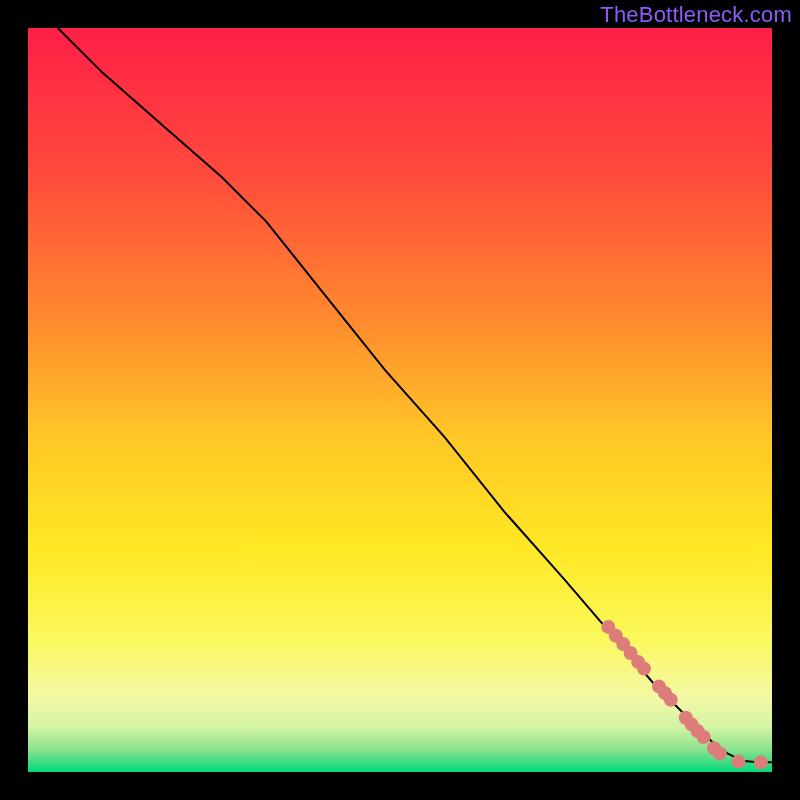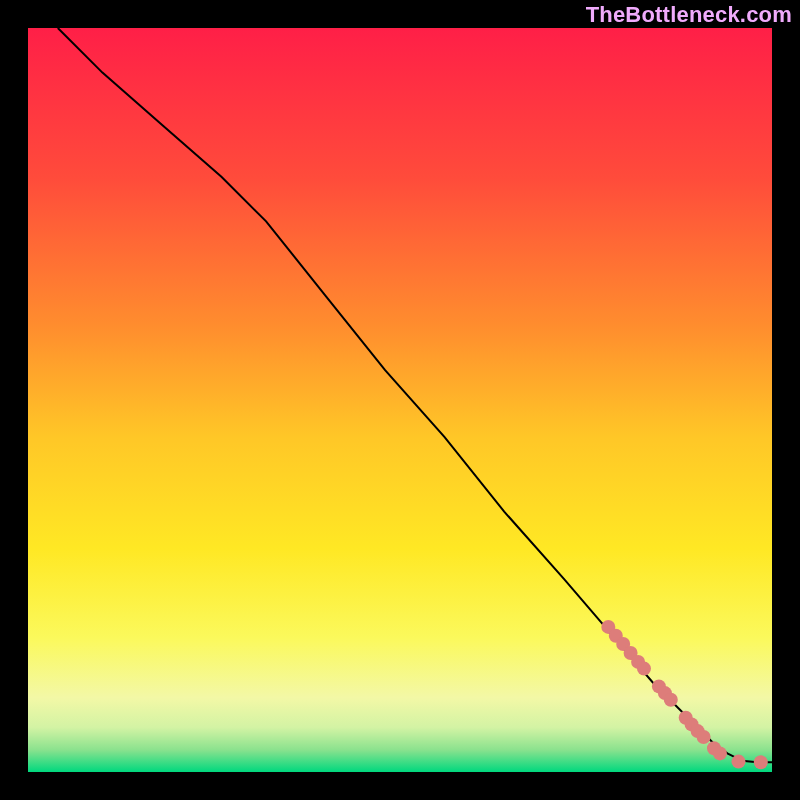--- a/index.html
+++ b/index.html
@@ -13,23 +13,23 @@
   }
   .stage {
     position: relative;
     width: 800px;
     height: 800px;
   }
   .watermark {
     position: absolute;
     top: 2px;
     right: 8px;
-    color: #f0abfc;
+    color: #8b5cf6;
     font-size: 22px;
-    font-weight: 700;
+    font-weight: 400;
     letter-spacing: 0.2px;
     z-index: 10;
     user-select: none;
   }
   svg {
     position: absolute;
     left: 0;
     top: 0;
   }
 </style>

